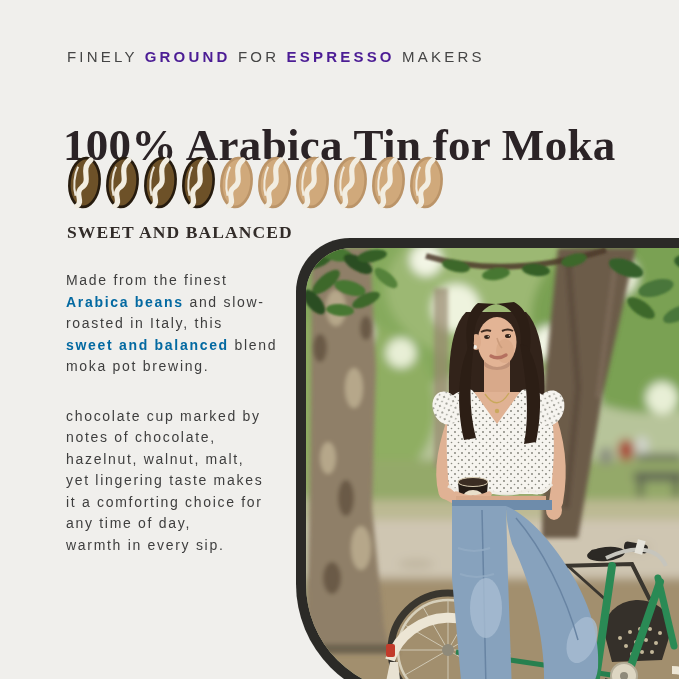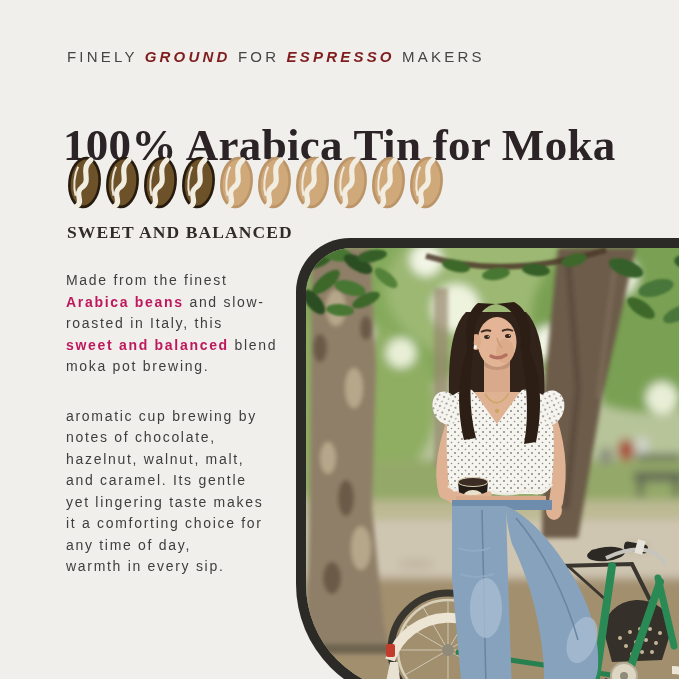--- a/index.html
+++ b/index.html
@@ -5,41 +5,41 @@
   html,body{margin:0;padding:0;}
   body{
     width:679px;height:679px;position:relative;overflow:hidden;
     background:#f0efec;
     font-family:"Liberation Sans", sans-serif;
   }
   .eyebrow{
     position:absolute;left:67px;top:48px;
     font-size:15px;letter-spacing:3.2px;color:#454545;white-space:pre;
   }
-  .eyebrow .b{font-weight:700;color:#7f1d1d;font-style:italic;}
+  .eyebrow .b{font-weight:700;color:#4c1d95;}
   .title{
     position:absolute;left:63px;top:90px;line-height:50px;
     font-family:"Liberation Serif", serif;font-weight:700;
     font-size:45px;color:#2b2326;white-space:nowrap;letter-spacing:0.3px;
   }
   .beans{position:absolute;left:67px;top:155px;display:flex;gap:3px;}
   .bean{width:35px;height:55px;display:block;}
   .bean svg{display:block;width:100%;height:100%;}
   .flavor-label{
     position:absolute;left:67px;top:222px;
     font-family:"Liberation Serif", serif;font-weight:700;
     font-size:17.5px;letter-spacing:1.1px;color:#322c29;white-space:nowrap;
   }
   .paragraphs{position:absolute;left:66px;top:270px;}
   .para{margin:0 0 28px 0;}
   .line{
     font-size:14px;line-height:21.5px;letter-spacing:1.7px;
     color:#3e3e3e;white-space:pre;
   }
-  .line .b{font-weight:700;color:#be185d;}
+  .line .b{font-weight:700;color:#0369a1;}
   .photo-frame{
     position:absolute;left:296px;top:238px;width:420px;height:464px;
     background:#2b2a27;
     border-radius:54px 0 0 118px;
   }
   .photo-inner{
     position:absolute;inset:10px;overflow:hidden;background:#aebf95;
     border-radius:46px 0 0 108px;
   }
   .photo-inner svg{display:block;width:100%;height:100%;}
@@ -148,24 +148,23 @@
 
 <div class="paragraphs">
     <div class="para">
       <div class="line"><span>Made from the finest</span></div>
       <div class="line"><span class="b">Arabica beans</span><span> and slow-</span></div>
       <div class="line"><span>roasted in Italy, this</span></div>
       <div class="line"><span class="b">sweet and balanced</span><span> blend</span></div>
       <div class="line"><span>moka pot brewing.</span></div>
     </div>
     <div class="para">
-      <div class="line"><span>aromatic cup brewing by</span></div>
+      <div class="line"><span>chocolate cup marked by</span></div>
       <div class="line"><span>notes of chocolate,</span></div>
       <div class="line"><span>hazelnut, walnut, malt,</span></div>
-      <div class="line"><span>and caramel. Its gentle</span></div>
       <div class="line"><span>yet lingering taste makes</span></div>
       <div class="line"><span>it a comforting choice for</span></div>
       <div class="line"><span>any time of day,</span></div>
       <div class="line"><span>warmth in every sip.</span></div>
     </div>
   </div>
 
 <div class="photo-frame">
   <div class="photo-inner">
     <svg viewBox="0 0 400 444" preserveAspectRatio="xMidYMid slice">

